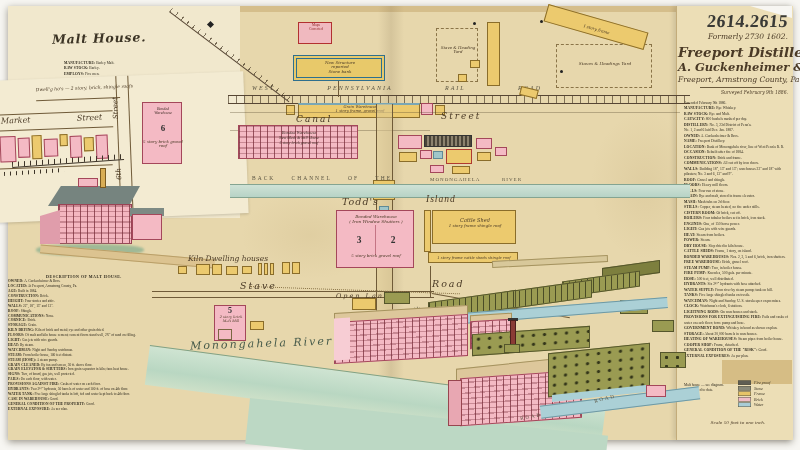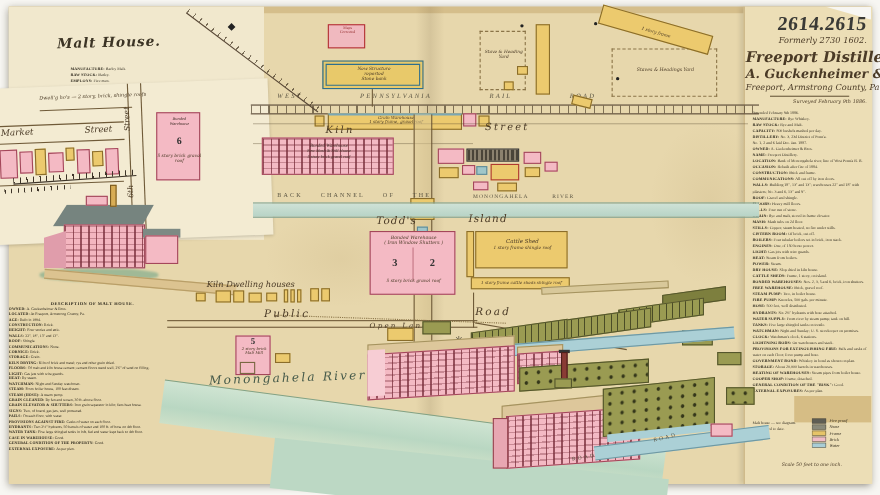--- a/index.html
+++ b/index.html
@@ -290,21 +290,21 @@
       <div>Grain Warehouse</div>
       <div>1 story frame, gravel roof</div>
     </div>
   </div>
   <div class="abs yellow" style="left:286px;top:105px;width:9px;height:10px;"></div>
   <div class="abs pink" style="left:421px;top:103px;width:12px;height:12px;"></div>
   <div class="abs yellow" style="left:435px;top:105px;width:10px;height:10px;"></div>
 
   <div class="abs" style="left:230px;top:112px;width:450px;height:1px;background:rgba(90,74,48,.35);"></div>
   <div class="abs" style="left:230px;top:130px;width:200px;height:1px;background:rgba(90,74,48,.35);"></div>
-  <div class="abs scr" style="left:296px;top:114px;font-size:9px;letter-spacing:2px;">Kiln</div>
+  <div class="abs scr" style="left:296px;top:114px;font-size:9px;letter-spacing:2px;">Canal</div>
   <div class="abs scr" style="left:441px;top:111px;font-size:9px;letter-spacing:2px;">Street</div>
 
   <div class="abs pink winmarks" style="left:238px;top:125px;width:120px;height:34px;overflow:hidden;">
     <div class="s50" style="width:240px;text-align:center;font-style:italic;color:#43302a;line-height:10px;margin-top:4px;">
       <div style="font-size:9px;">Bonded Warehouse</div>
       <div style="font-size:8px;">New Mash &amp; Still House</div>
       <div style="font-size:8px;">5 story brick gravel roof</div>
     </div>
   </div>
 
@@ -334,21 +334,21 @@
       <span class="caps">OF</span>
       <span class="caps">THE</span>
     </div>
   <div class="abs flexw" style="left:430px;top:177px;width:92px;">
 
   <span class="caps" style="font-size:5px;letter-spacing:1px;">MONONGAHELA</span>
       <span class="caps" style="font-size:5px;letter-spacing:1px;">RIVER</span>
     </div>
 
   <div class="abs scr" style="left:342px;top:196px;font-size:9.5px;letter-spacing:1px;">Todd's</div>
-  <div class="abs scr" style="left:426px;top:194px;font-size:9.5px;letter-spacing:1px;">Island</div>
+  <div class="abs scr" style="left:426px;top:194px;font-size:9.5px;letter-spacing:1px;font-family:Liberation Serif, serif;">Island</div>
 
   <div class="abs pink" style="left:336px;top:210px;width:78px;height:58px;border-width:1.4px;overflow:hidden;">
     <div class="abs" style="left:50%;top:14px;width:1px;height:30px;background:rgba(164,71,90,.6);"></div>
     <div class="abs" style="left:0;top:3px;width:78px;height:20px;overflow:hidden;">
       <div class="s50 scr" style="width:156px;text-align:center;font-size:8.5px;line-height:9.5px;white-space:normal;">
         <div>Bonded Warehouse</div>
         <div>( Iron Window Shutters )</div>
       </div>
     </div>
     <div class="abs" style="left:8px;top:24px;width:28px;text-align:center;font-size:9.5px;font-weight:bold;color:#333;">3</div>
@@ -378,21 +378,21 @@
   <div class="abs yellow" style="left:258px;top:263px;width:4px;height:12px;"></div>
   <div class="abs yellow" style="left:264px;top:263px;width:4px;height:12px;"></div>
   <div class="abs yellow" style="left:270px;top:263px;width:4px;height:12px;"></div>
   <div class="abs yellow" style="left:282px;top:262px;width:8px;height:12px;"></div>
   <div class="abs yellow" style="left:292px;top:262px;width:8px;height:12px;"></div>
 
   <div class="abs thinline" style="left:152px;top:291px;width:282px;height:1px;"></div>
   <div class="abs thinline" style="left:152px;top:297px;width:282px;height:1px;"></div>
   <div class="abs thinline" style="left:432px;top:293px;width:140px;height:1px;transform:rotate(10deg);transform-origin:0 0;"></div>
   <div class="abs" style="left:250px;top:286px;width:210px;height:0;border-top:1px dotted #8a7448;transform:rotate(2deg);transform-origin:0 0;"></div>
-  <div class="abs scr" style="left:240px;top:280px;font-size:9.5px;letter-spacing:2px;">Public</div>
+  <div class="abs scr" style="left:240px;top:280px;font-size:9.5px;letter-spacing:2px;">Stave</div>
   <div class="abs scr" style="left:432px;top:278px;font-size:9.5px;letter-spacing:2px;">Road</div>
   <div class="abs scr" style="left:336px;top:292px;font-size:6.5px;letter-spacing:2px;">Open Land</div>
 
   <div class="abs pink" style="left:214px;top:305px;width:32px;height:36px;overflow:hidden;">
     <div style="text-align:center;font-size:8px;font-weight:bold;color:#333;">5</div>
     <div class="s50 scr" style="width:64px;text-align:center;font-size:7px;line-height:8px;">
       <div>2 story brick</div>
       <div>Malt Mill</div>
     </div>
   </div>

